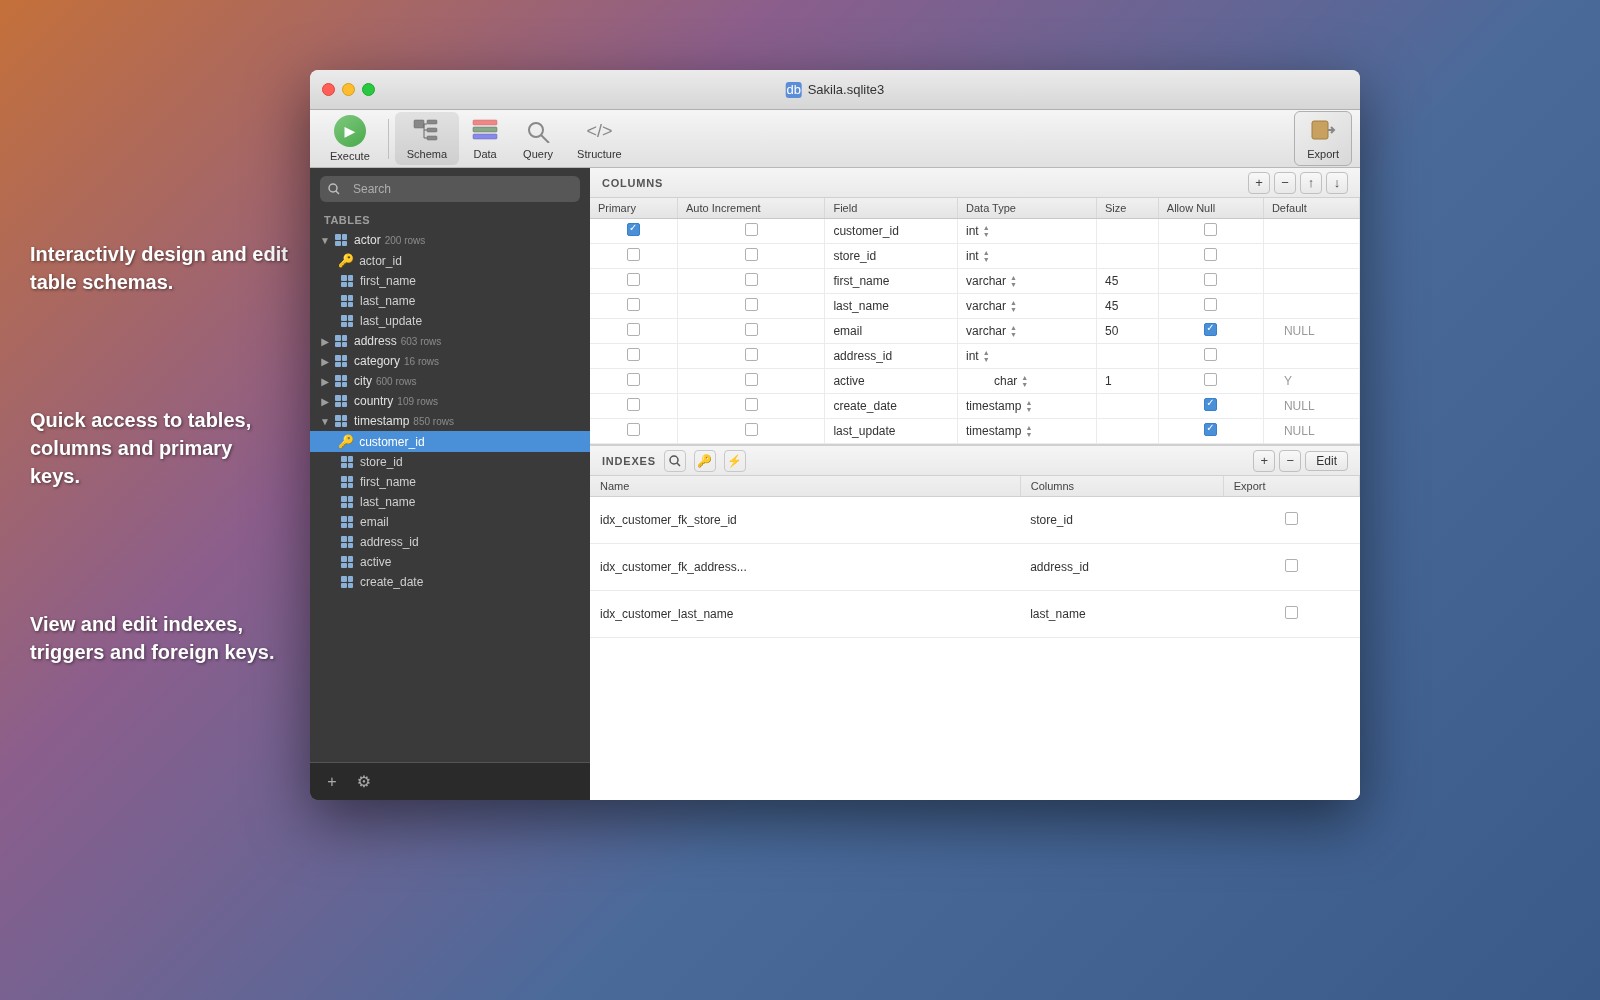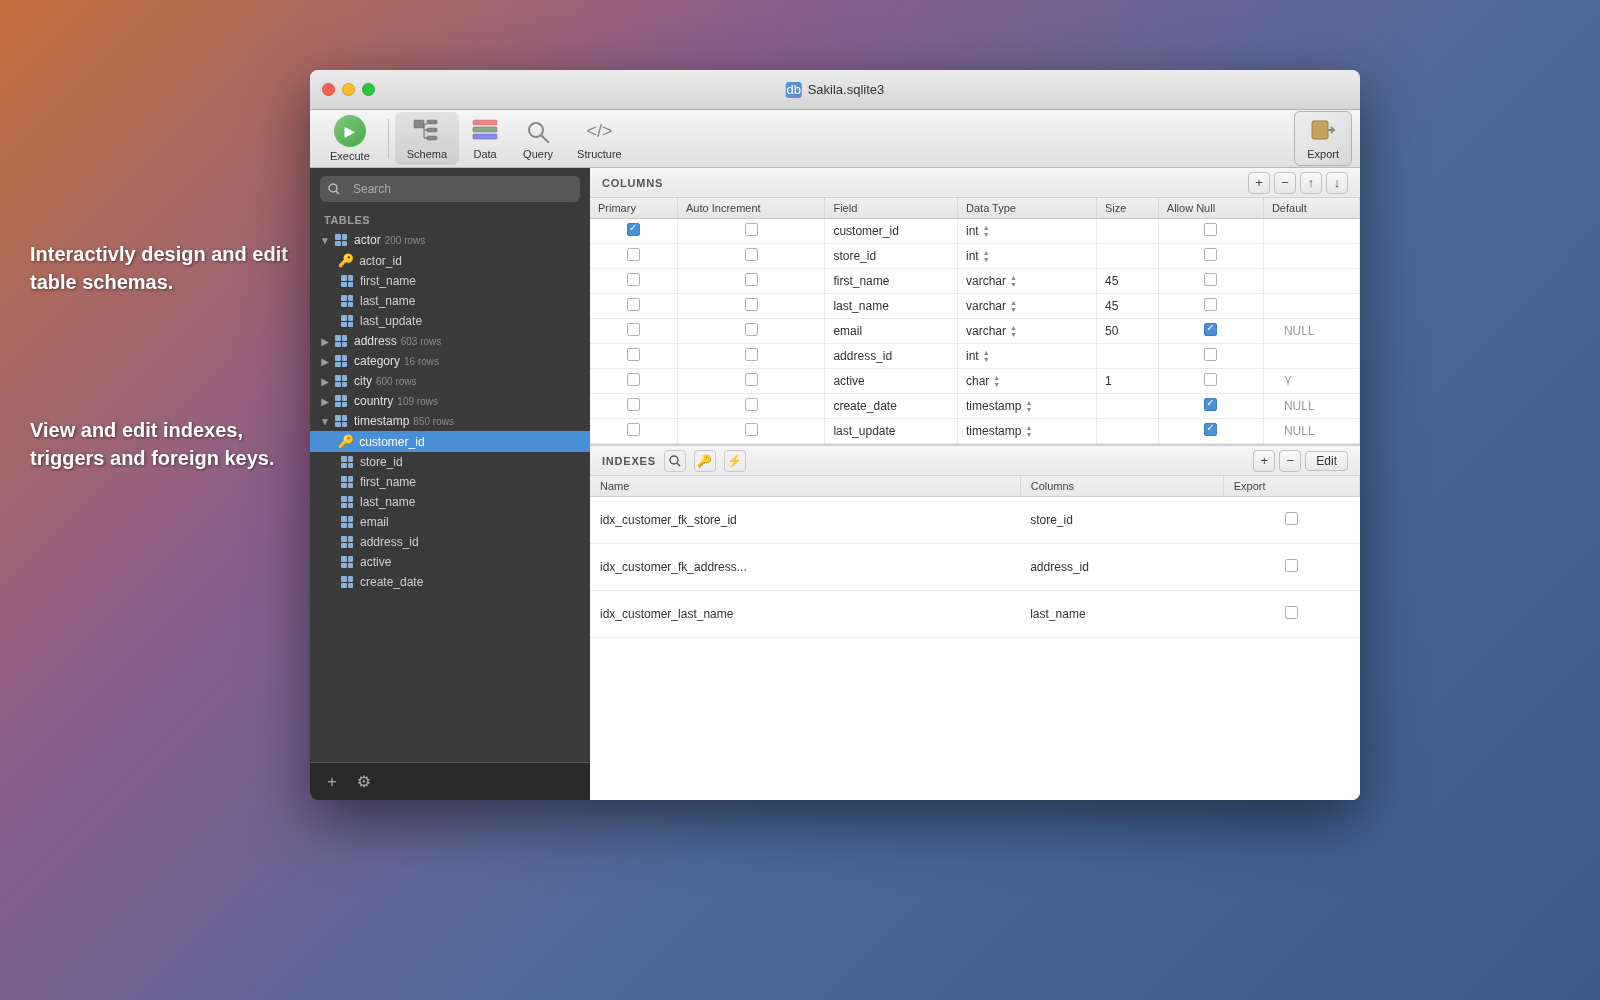--- a/index.html
+++ b/index.html
@@ -460,20 +460,21 @@
     }
   </style>
 </head>
 <body>
 
 <div class="bg"></div>
 
 <div class="left-text">
   <div class="block">Interactivly design and
 edit table schemas.</div>
+  <div class="block" style="margin-top: 110px;">Quick access to tables,<br>columns and primary<br>keys.</div>
   <div class="block" style="margin-top: 120px;">View and edit indexes,<br>triggers and foreign keys.</div>
 </div>
 
 <div class="window">
 
   <div class="title-bar">
     <div class="traffic-lights">
       <div class="traffic-light tl-close"></div>
       <div class="traffic-light tl-min"></div>
       <div class="traffic-light tl-max"></div>
@@ -898,21 +899,21 @@
       </td>
       <td></td>
       <td style="text-align:center;"><span class="cb"></span></td>
       <td><span></span></td>
     </tr>
               <tr>
       <td style="text-align:center;"><span class="cb"></span></td>
       <td style="text-align:center;"><span class="cb"></span></td>
       <td>active</td>
       <td>
-        <div style="display:flex;align-items:center;gap:4px;">
+        <div style="display:flex;align-items:center;gap:4px;margin-left:28px;">
           <span>char</span>
           <div class="stepper">
                       <span>▲</span>
                       <span>▼</span>
                     </div>
         </div>
       </td>
       <td>1</td>
       <td style="text-align:center;"><span class="cb"></span></td>
       <td><span class="null-val">Y</span></td>

